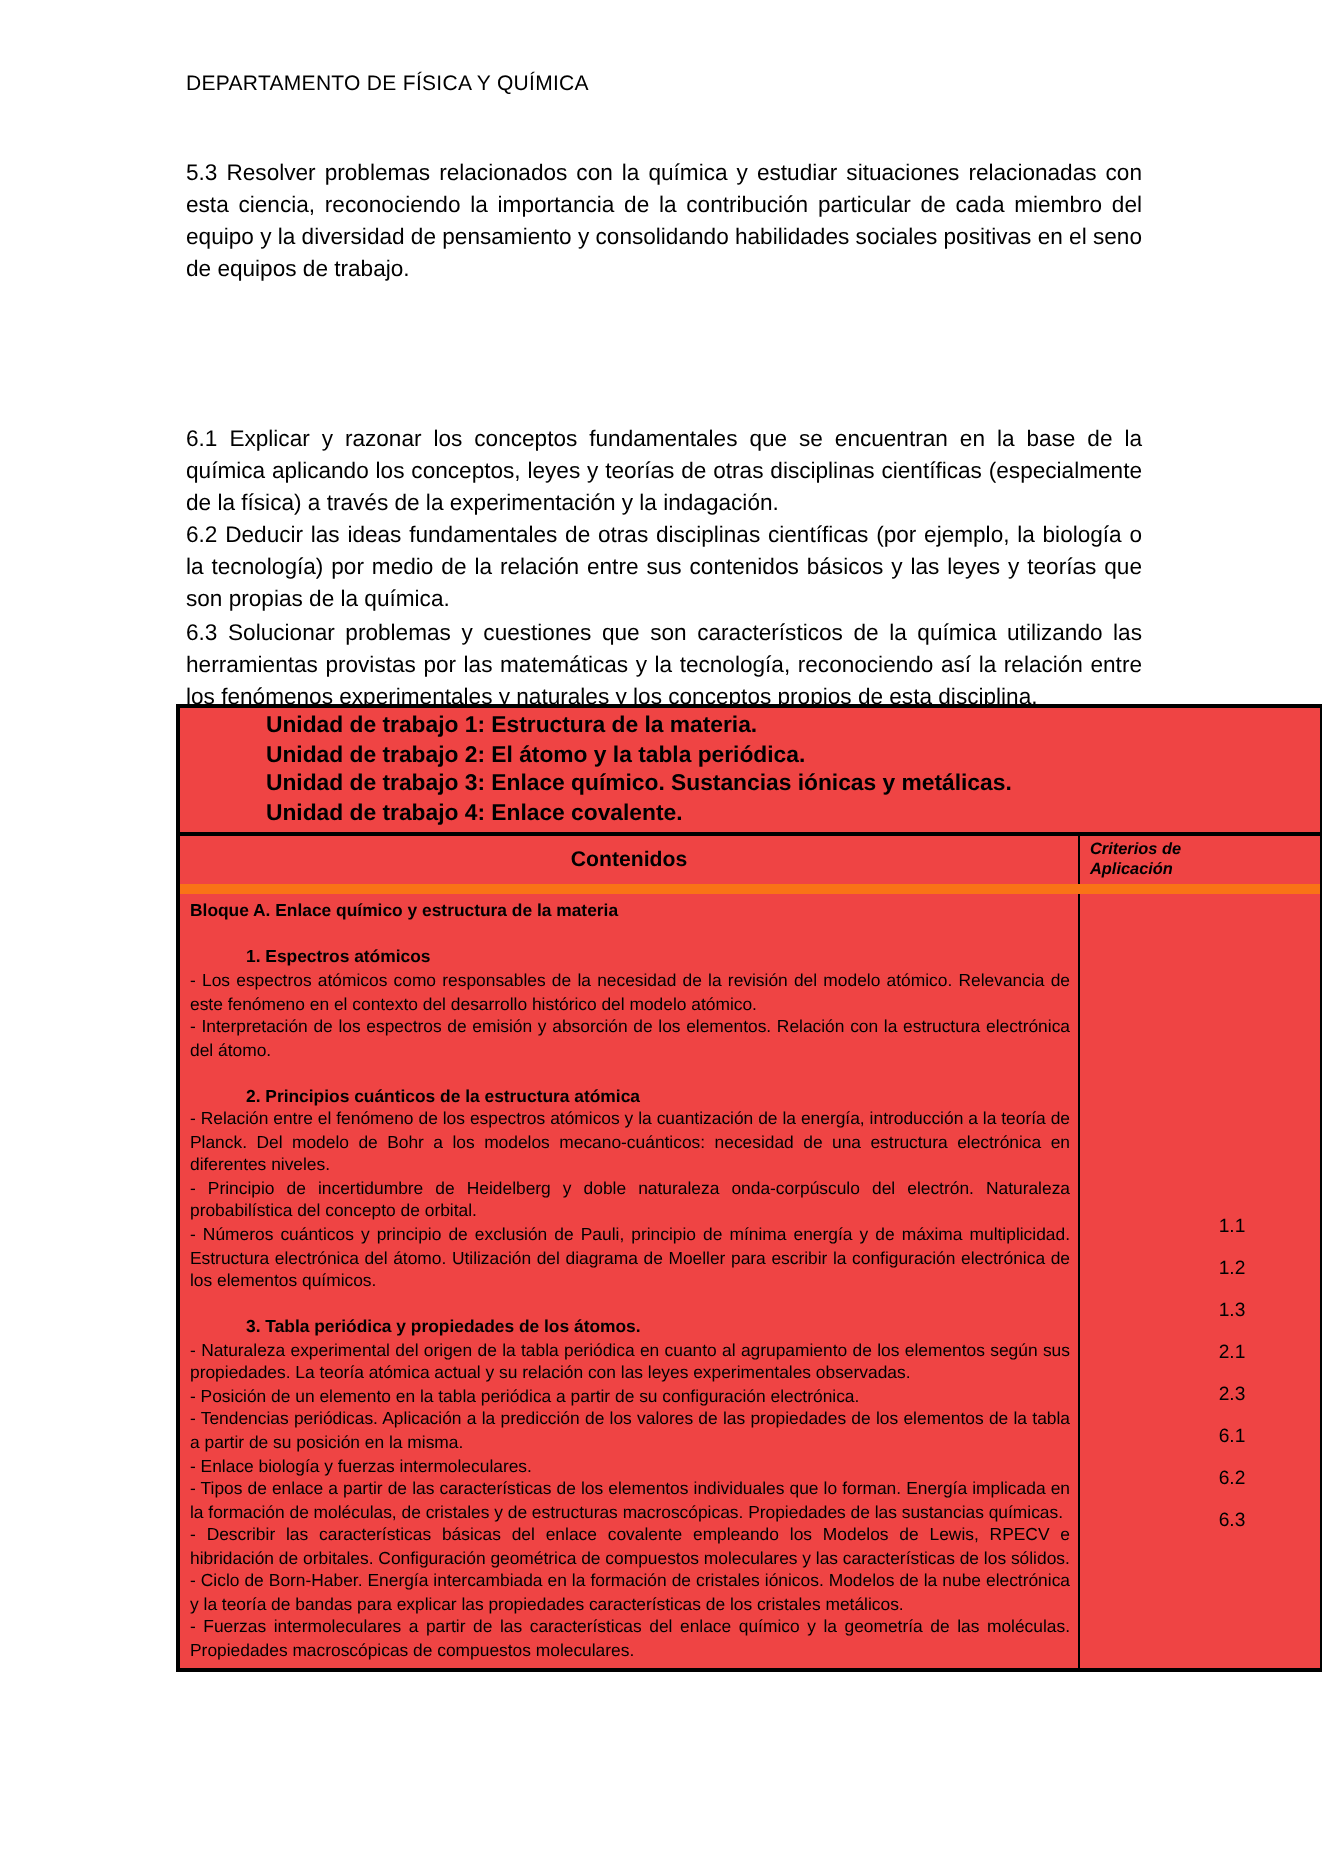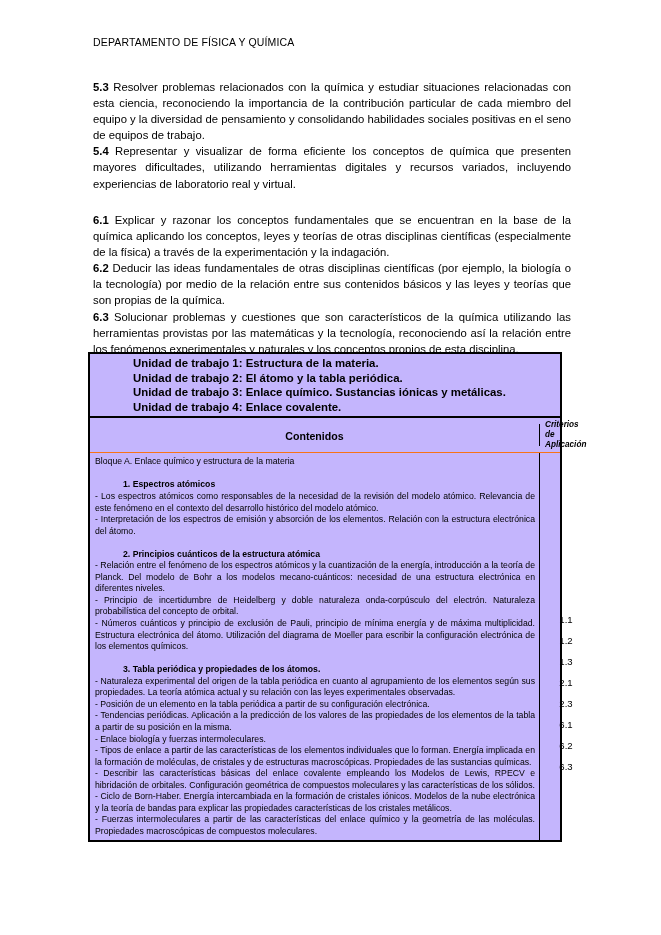--- a/index.html
+++ b/index.html
@@ -39,31 +39,31 @@
     left: 93px;
     width: 478px;
     font-size: 11.3px;
     line-height: 16.1px;
     text-align: justify;
     text-justify: inter-word;
   }
   .prose.block-a { top: 79px; }
   .prose.block-b { top: 212px; }
   .prose p { margin: 0; }
-  .num { font-weight: bold; }
+  .num { font-weight: normal; }
 
   
   .tbl {
     position: absolute;
     left: 88px;
     top: 352px;
-    width: 474px;
+    width: 574px;
     border: 2px solid #000;
     box-sizing: border-box;
-    background: #c4b5fd;
+    background: #ef4444;
   }
   .unidades {
     border-bottom: 2px solid #000;
     padding: 2px 0 2px 0;
   }
   .unidades ul {
     list-style: none;
     margin: 0;
     padding: 0;
   }
@@ -71,22 +71,21 @@
     font-size: 11.4px;
     font-weight: bold;
     line-height: 14.6px;
     padding-left: 43px;
     white-space: nowrap;
   }
 
   
   .hdr-row {
     display: flex;
-    border-bottom: 1px solid #f97316;
-    align-items: center;
+    border-bottom: 5px solid #f97316;
   }
   .hdr-cont {
     flex: 0 0 450px;
     width: 450px;
     box-sizing: border-box;
     border-right: 1px solid #000;
     text-align: center;
     font-size: 10.6px;
     font-weight: bold;
     padding: 6px 0 4px 0;
@@ -137,36 +136,35 @@
 
   .cell-cont p { margin: 0; text-align: justify; }
   .cell-cont p.nojust { text-align: left; }
   .sec-title {
     font-weight: bold;
     padding-left: 28px;
     margin: 0;
     text-align: center;
   }
   .bloque-title {
-    font-weight: normal;
+    font-weight: bold;
     text-align: left !important;
     margin: 0;
   }
   .spacer { height: 11.55px; }
 </style>
 </head>
 <body>
 
 <div class="page">
 
   <div class="doc-header">DEPARTAMENTO DE FÍSICA Y QUÍMICA</div>
 
   <div class="prose block-a">
     <p><span class="num">5.3</span><span> Resolver problemas relacionados con la química y estudiar situaciones relacionadas con esta ciencia, reconociendo la importancia de la contribución particular de cada miembro del equipo y la diversidad de pensamiento y consolidando habilidades sociales positivas en el seno de equipos de trabajo.</span></p>
-    <p><span class="num">5.4</span><span> Representar y visualizar de forma eficiente los conceptos de química que presenten mayores dificultades, utilizando herramientas digitales y recursos variados, incluyendo experiencias de laboratorio real y virtual.</span></p>
   </div>
 
   <div class="prose block-b">
     <p><span class="num">6.1</span><span> Explicar y razonar los conceptos fundamentales que se encuentran en la base de la química aplicando los conceptos, leyes y teorías de otras disciplinas científicas (especialmente de la física) a través de la experimentación y la indagación.</span></p>
     <p><span class="num">6.2</span><span> Deducir las ideas fundamentales de otras disciplinas científicas (por ejemplo, la biología o la tecnología) por medio de la relación entre sus contenidos básicos y las leyes y teorías que son propias de la química.</span></p>
     <p><span class="num">6.3</span><span> Solucionar problemas y cuestiones que son característicos de la química utilizando las herramientas provistas por las matemáticas y la tecnología, reconociendo así la relación entre los fenómenos experimentales y naturales y los conceptos propios de esta disciplina.</span></p>
   </div>
 
   <div class="tbl">
 

